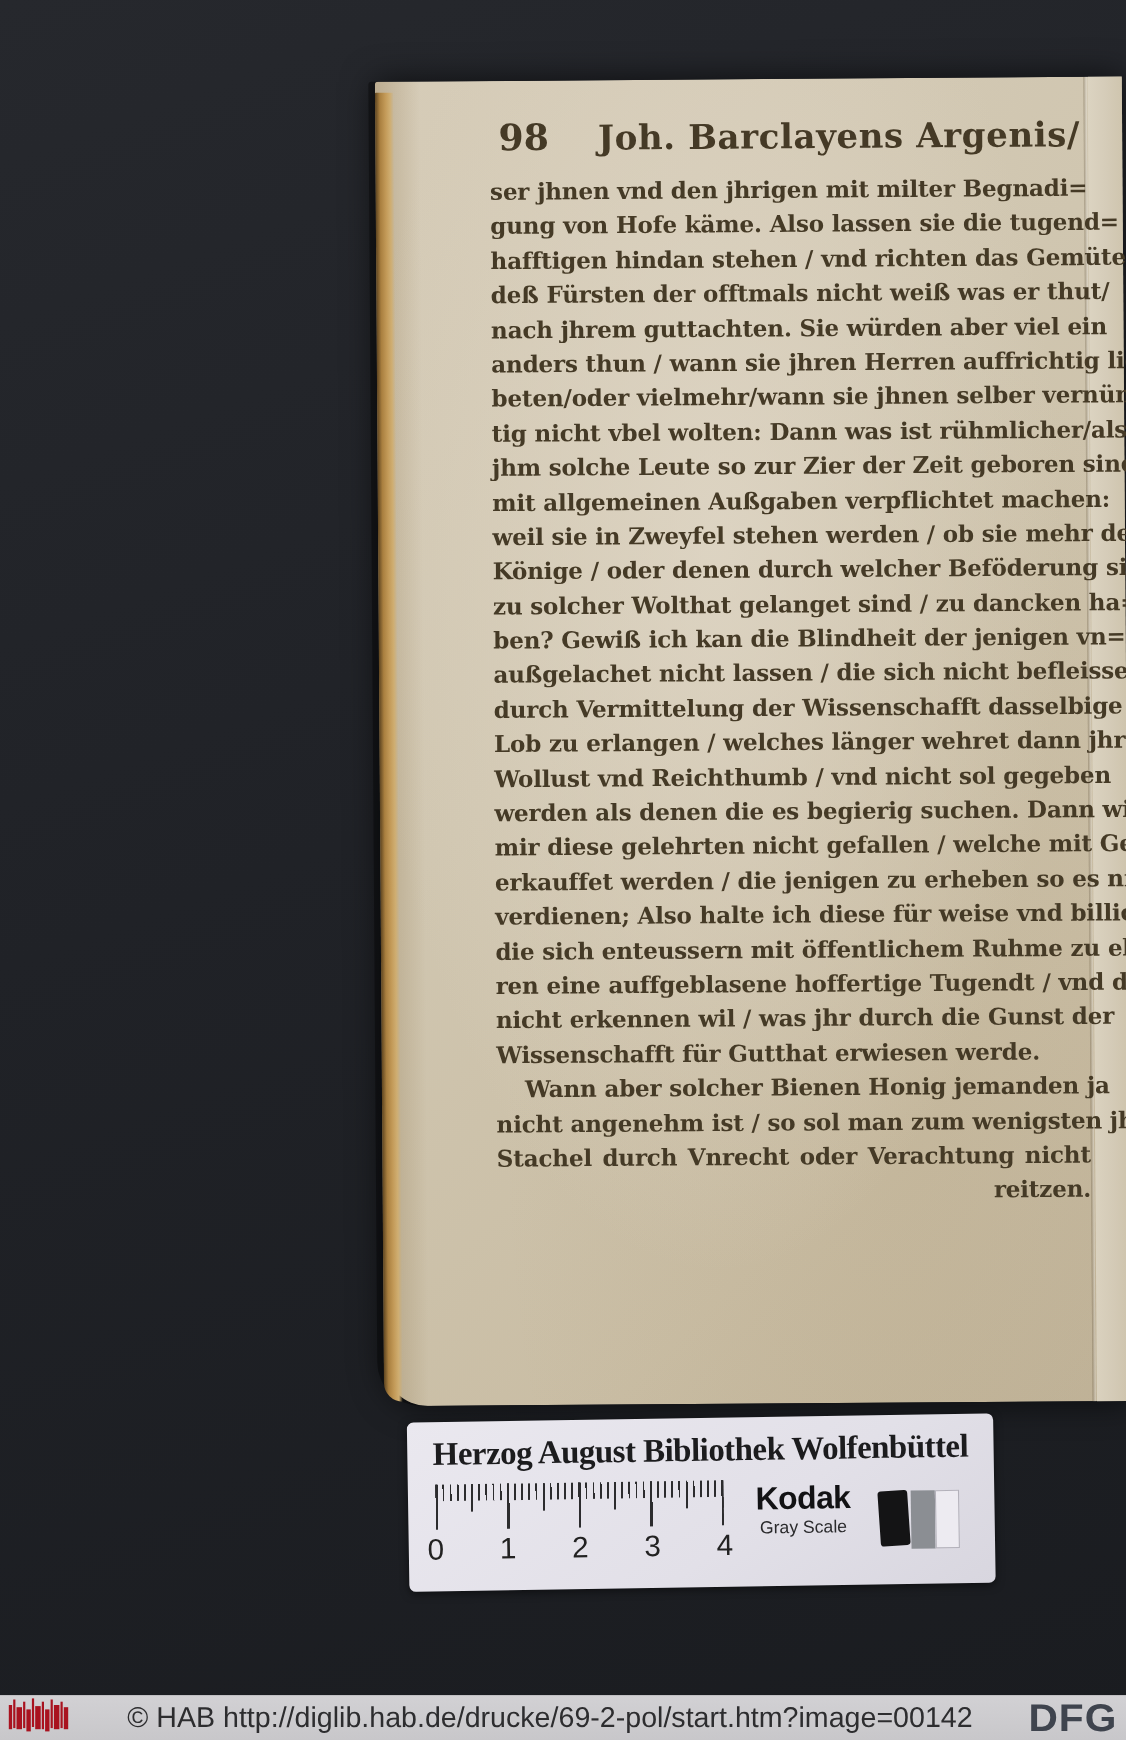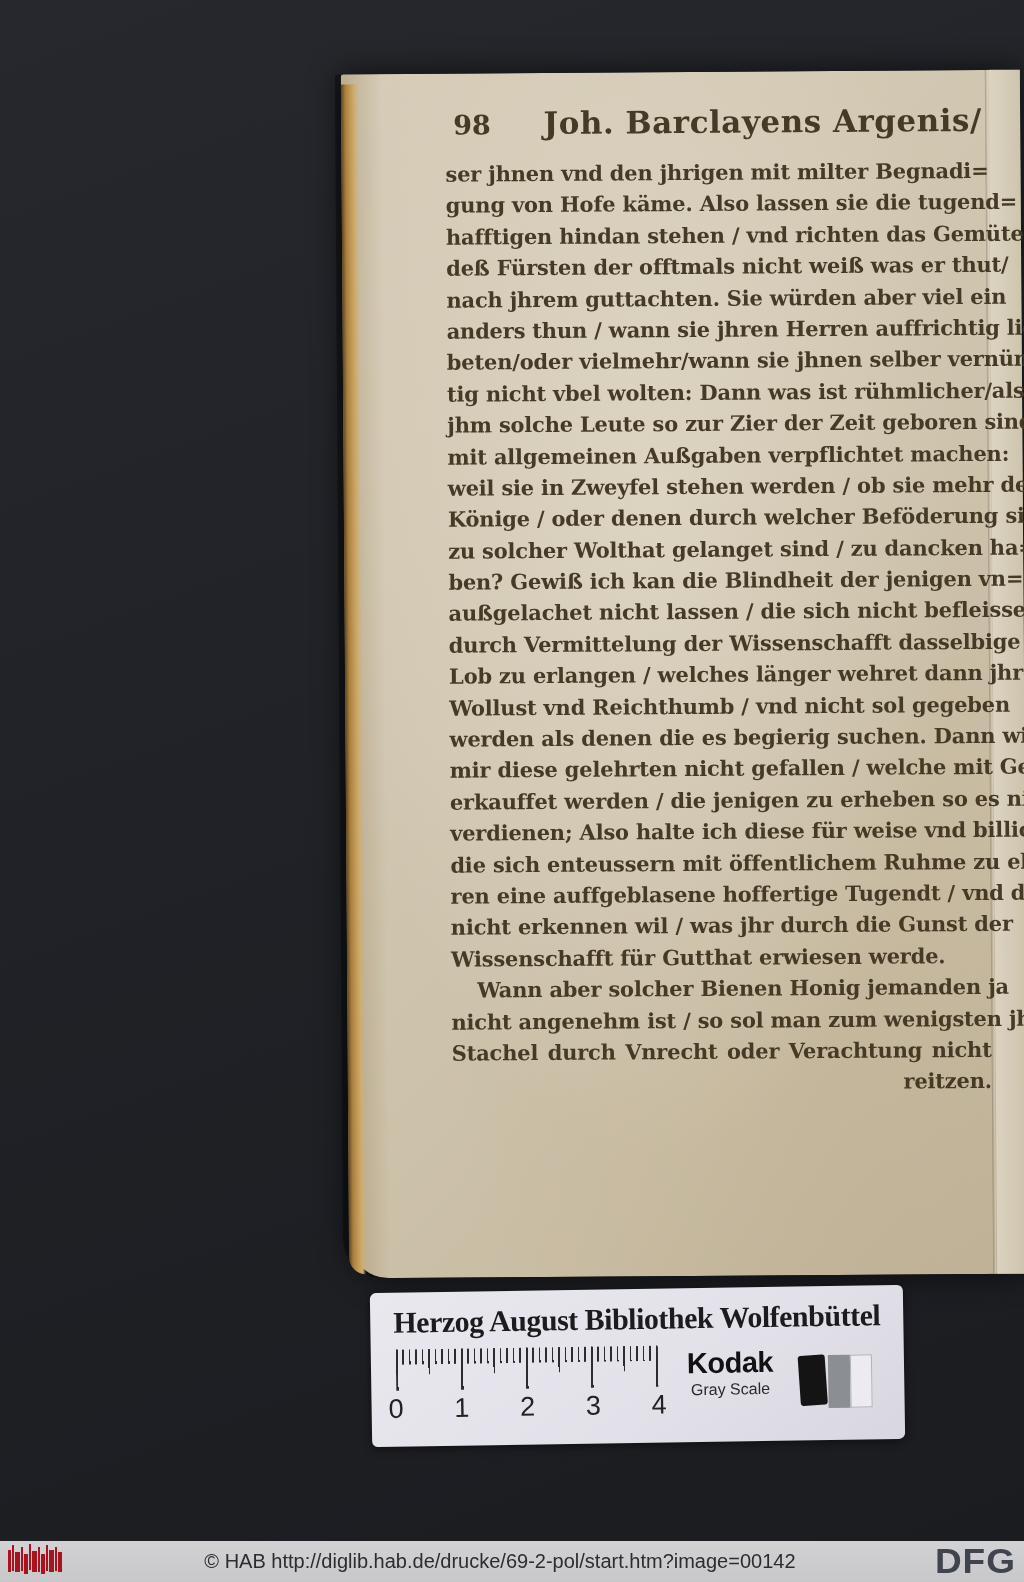--- a/index.html
+++ b/index.html
@@ -41,21 +41,21 @@
 
   
   .text-block {
     position:absolute; left:104px; top:32px; width:540px;
     color:#453a26;
   }
   .running-head {
     display:flex; align-items:baseline; height:44px; margin-bottom:9px;
     font-weight:bold;
   }
-  .pnum { width:95px; font-size:27px; padding-left:8px; }
+  .pnum { width:95px; font-size:33px; padding-left:8px; }
   .rtitle { flex:1; text-align:center; font-size:31px; letter-spacing:.5px; }
 
   .body-lines { font-weight:bold; font-size:21px; letter-spacing:-.2px; }
   .line {
     height:31.4px; line-height:31.4px; white-space:nowrap;
     text-align:justify; text-align-last:justify; overflow:visible;
   }
   .line.end-left  { text-align-last:left; }
   .line.indent    { text-indent:26px; }
   .line.end-right { text-align-last:right; }
@@ -98,21 +98,21 @@
 
   
   .footer {
     position:absolute; left:0; bottom:0; width:1024px; height:41px;
     background:linear-gradient(#d2d1d4,#c8c7ca);
     display:flex; align-items:center;
   }
   .hab-logo { margin-left:7px; flex:0 0 auto; }
   .footer-text {
     flex:1; text-align:center;
-    font-family:"Liberation Sans", sans-serif; font-size:20px; color:#2d2d2f;
+    font-family:"Liberation Sans", sans-serif; font-size:26px; color:#2d2d2f;
     letter-spacing:0;
   }
   .dfg-logo {
     flex:0 0 auto; margin-right:8px;
     font-family:"Liberation Sans", sans-serif; font-weight:bold; font-size:37px;
     color:#3f444e; letter-spacing:1px; transform:scaleY(.95);
   }
 </style>
 </head>
 <body>

